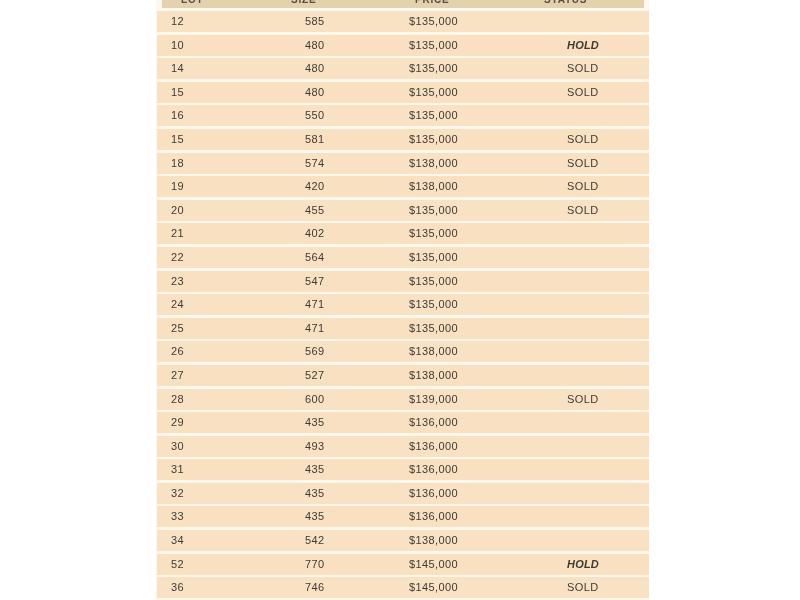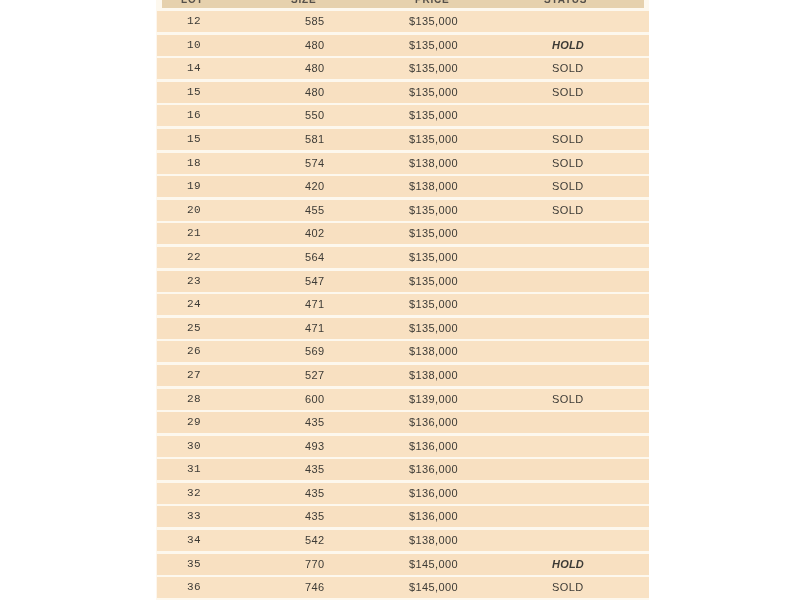--- a/index.html
+++ b/index.html
@@ -32,24 +32,24 @@
     background:#f9e2c4;
     border-left:1px solid rgba(255,255,255,0.7);
   }
   .row + .row{margin-top:2.6px;}
   .row:nth-child(even){background:#f8e0c1;}
   .cell{
     position:absolute;top:0;height:21px;line-height:21px;
     font-size:11px;color:#3d3b36;letter-spacing:0.4px;
     white-space:nowrap;
   }
-  .cell.lot{left:30px;font-family:Liberation Mono, monospace;}
+  .cell.lot{left:14px;}
   .cell.size{left:148px;}
   .cell.price{left:252px;text-align:right;}
-  .cell.status{left:395px;}
+  .cell.status{left:410px;}
   .cell.status.hold{font-style:italic;font-weight:bold;letter-spacing:0.2px;}
 </style>
 </head>
 <body style="background: rgb(255, 255, 255);">
 
 <div class="price-table" style="background: rgb(253, 248, 238);">
   <div class="header-row" style="background: rgb(230, 209, 173);">
     <span class="hlabel lot">LOT</span>
     <span class="hlabel size">SIZE</span>
     <span class="hlabel price">PRICE</span>
@@ -188,21 +188,21 @@
         <span class="cell price">$136,000</span>
         <span class="cell status"></span>
       </div>
       <div class="row">
         <span class="cell lot">34</span>
         <span class="cell size">542</span>
         <span class="cell price">$138,000</span>
         <span class="cell status"></span>
       </div>
       <div class="row">
-        <span class="cell lot">35</span>
+        <span class="cell lot">52</span>
         <span class="cell size">770</span>
         <span class="cell price">$145,000</span>
         <span class="cell status hold">HOLD</span>
       </div>
       <div class="row">
         <span class="cell lot">36</span>
         <span class="cell size">746</span>
         <span class="cell price">$145,000</span>
         <span class="cell status">SOLD</span>
       </div>

